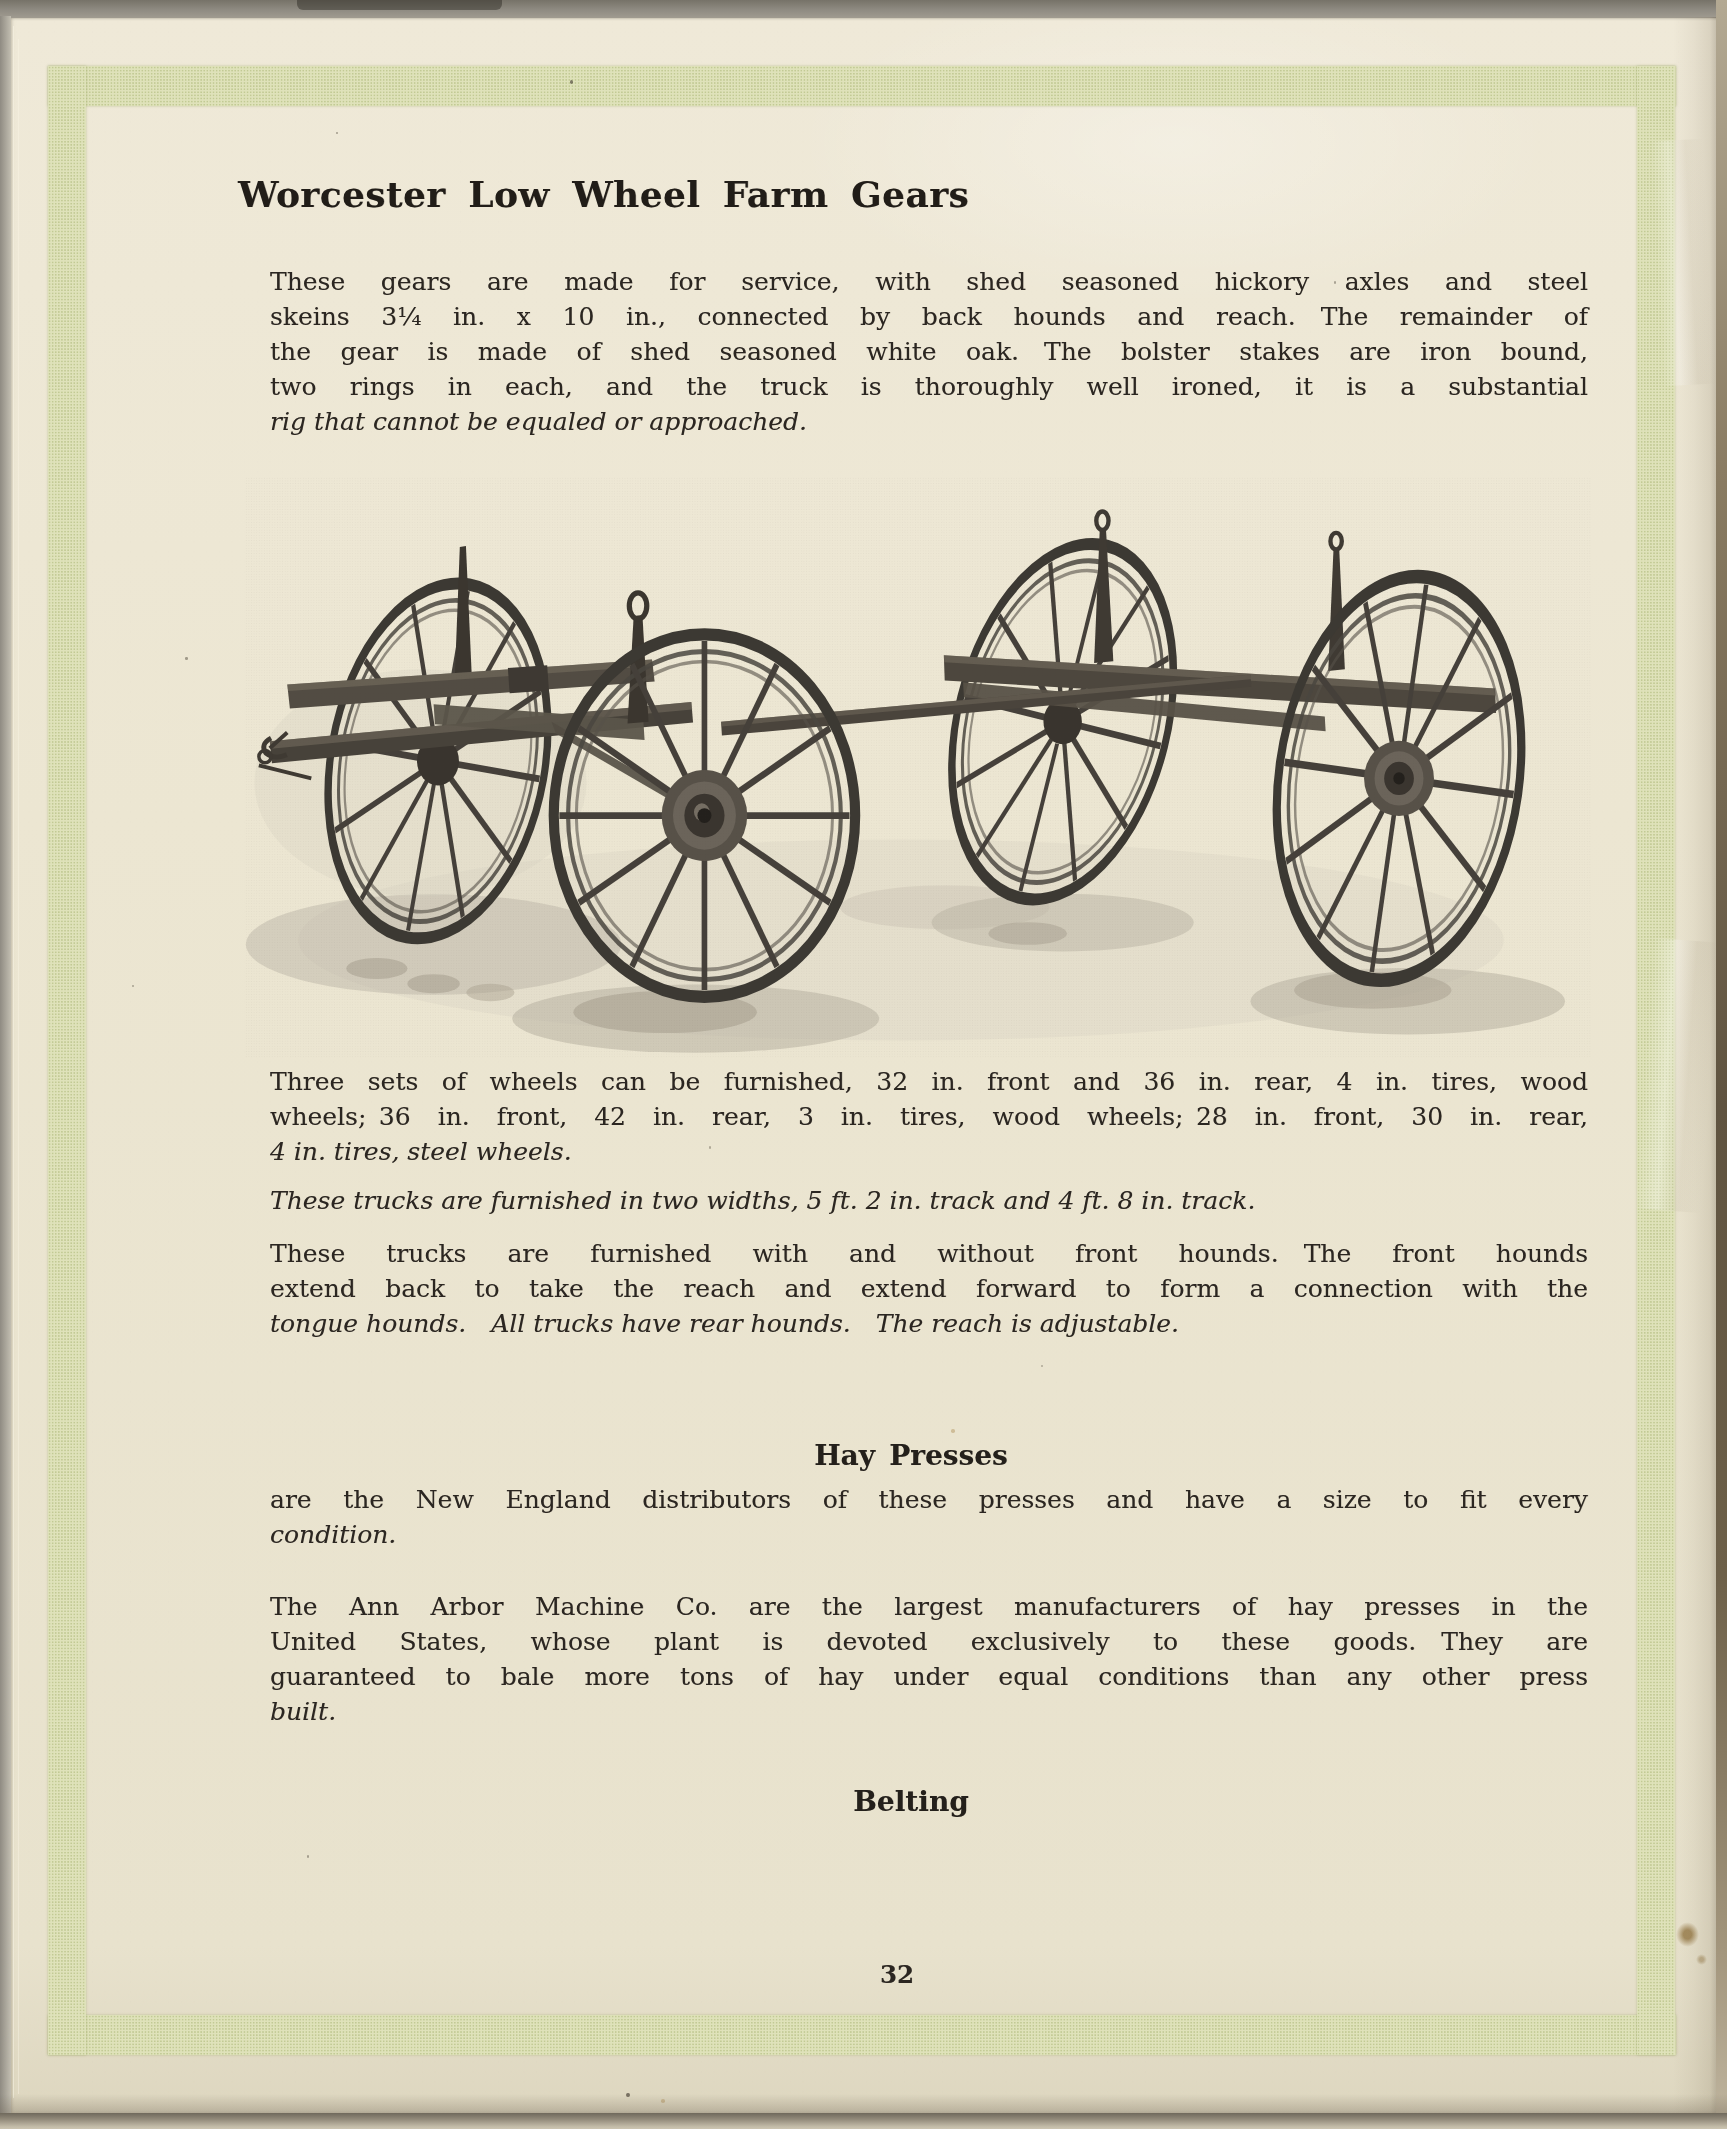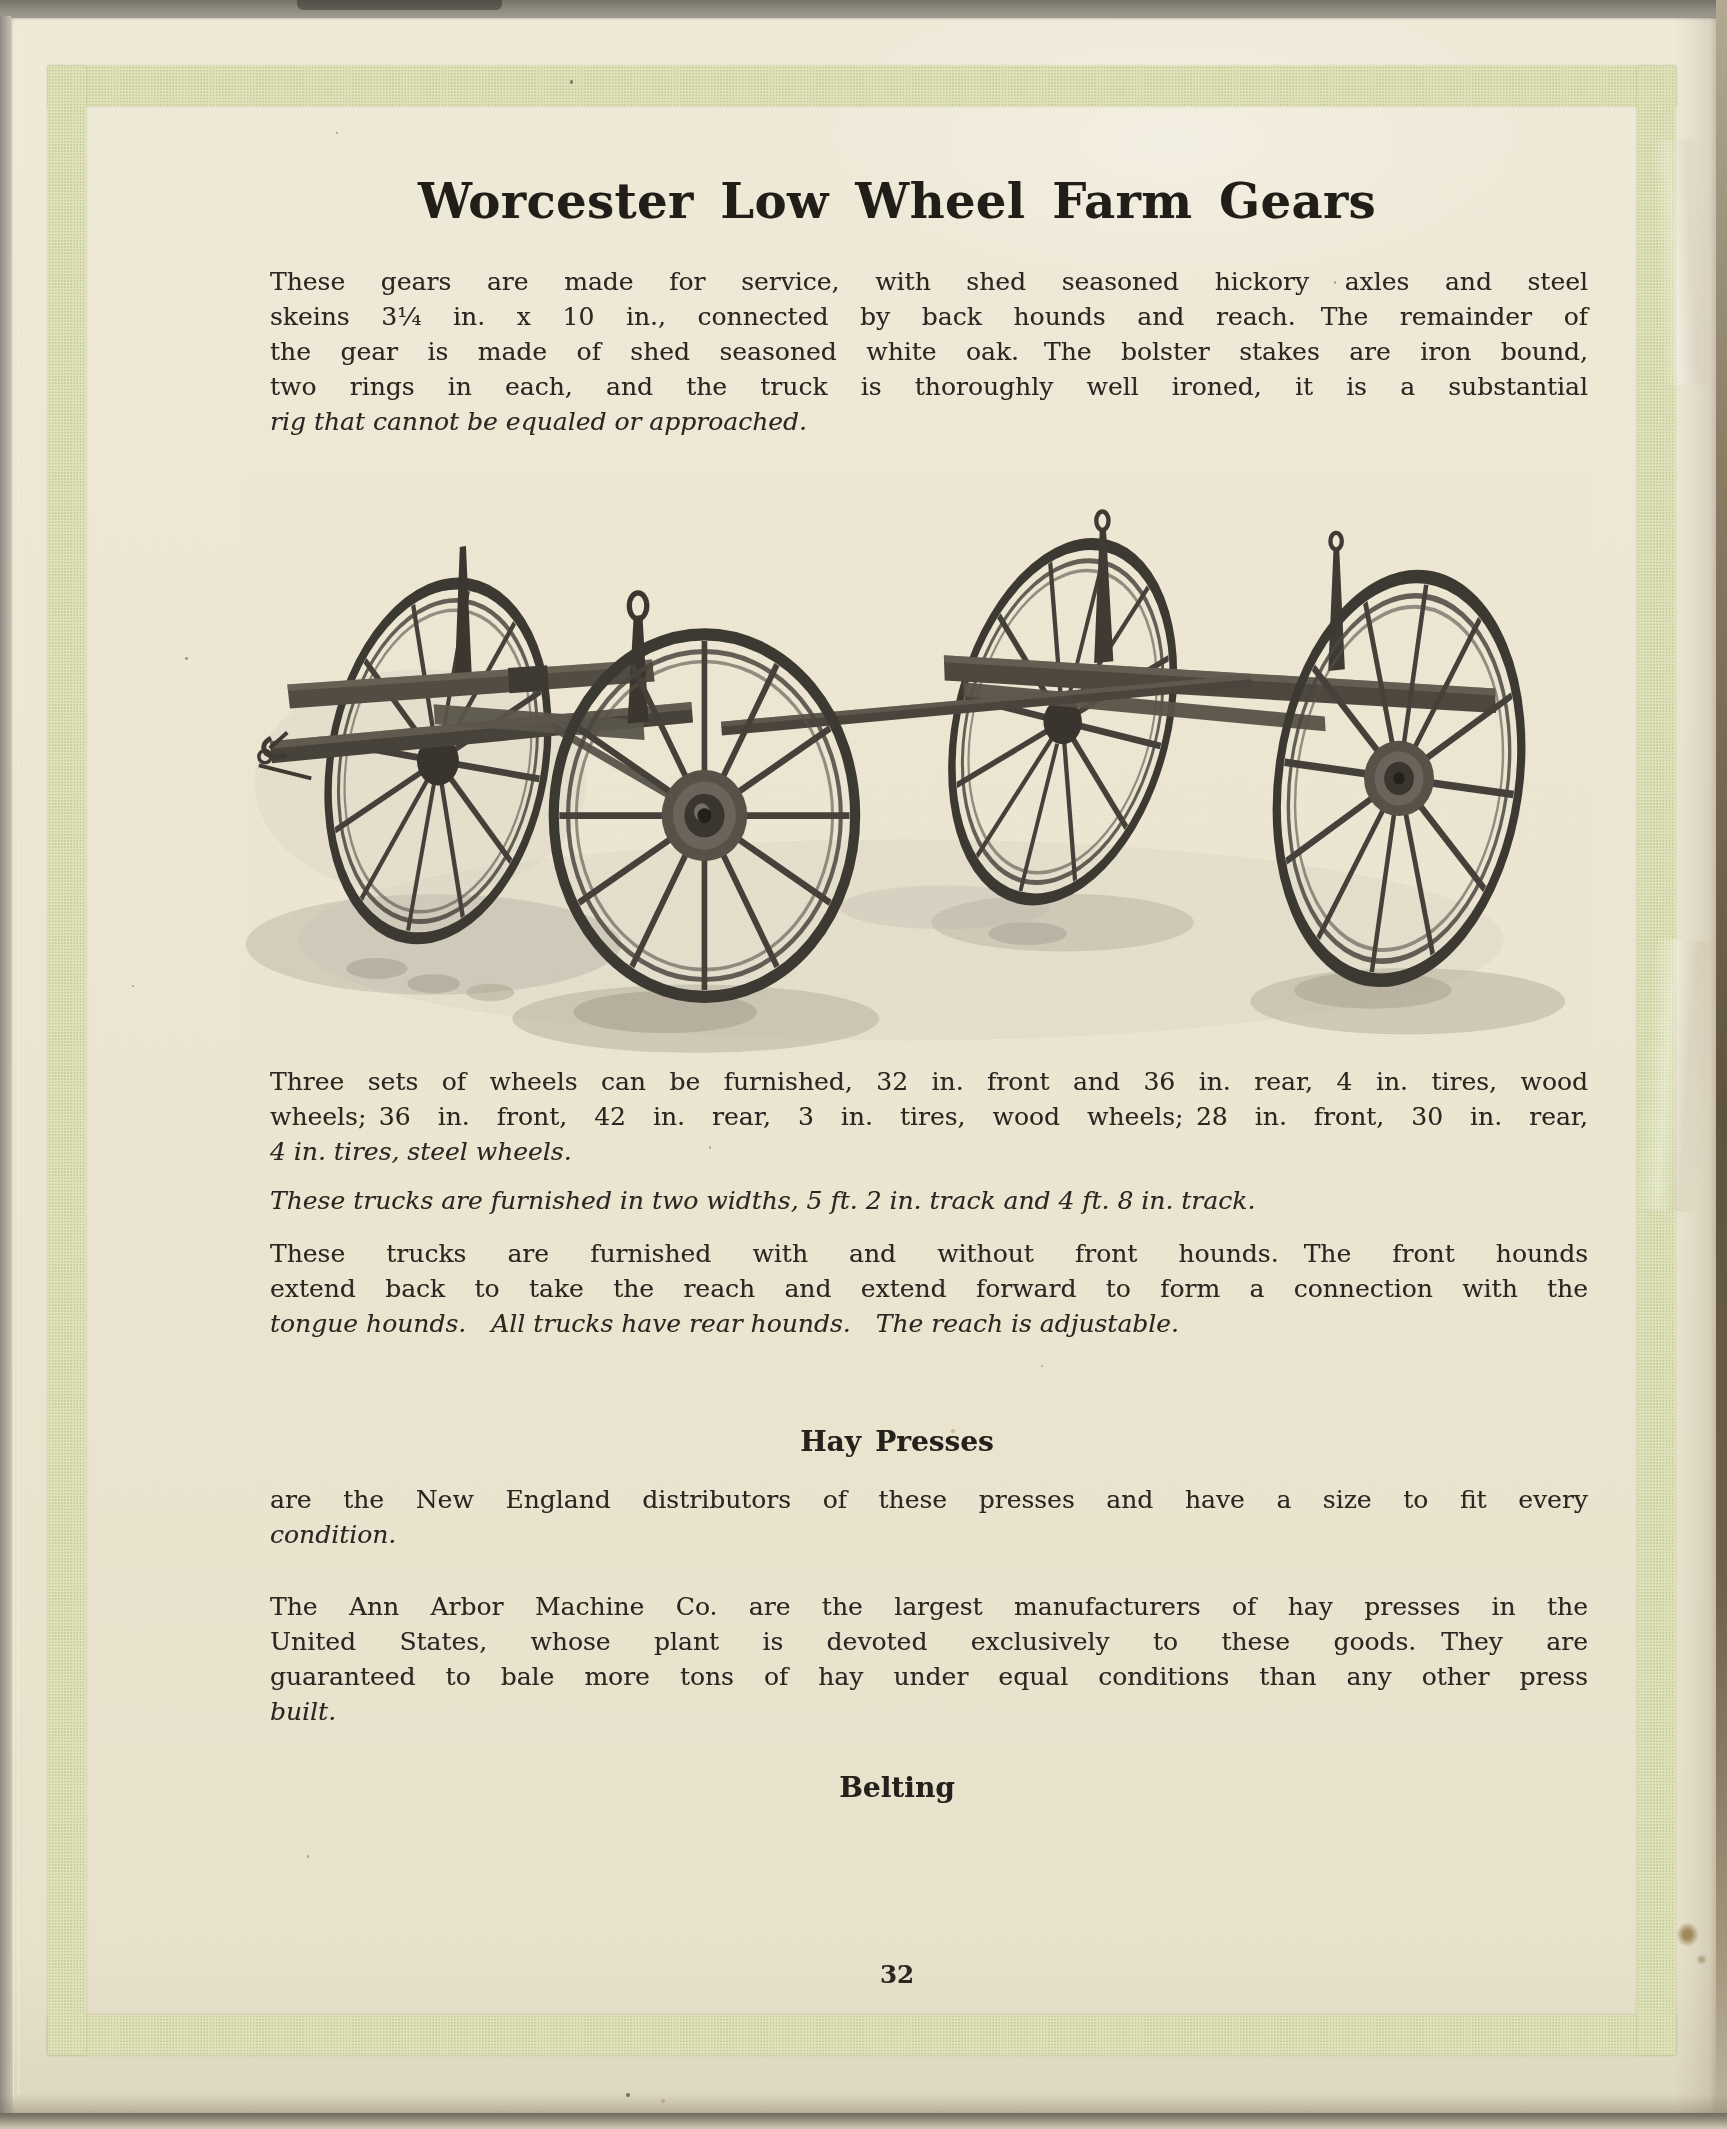--- a/index.html
+++ b/index.html
@@ -34,23 +34,23 @@
   
   .frame-strip{position:absolute;
         background:radial-gradient(rgba(148,163,88,.5) 0.5px, rgba(0,0,0,0) 0.7px), var(--frame_green,#dfe2ba);
         background-size:3.1px 3.1px;box-shadow:0 0 2.2px rgba(150,160,95,.5);}
   .frame-top{left:48px;top:66px;width:1628px;height:40px;}
   .frame-bottom{left:48px;top:2015px;width:1628px;height:40px;}
   .frame-left{left:48px;top:66px;width:38px;height:1989px;}
   .frame-right{left:1637px;top:66px;width:38px;height:1989px;}
   
   .title{position:absolute;left:238px;top:173px;width:1318px;margin:0;
-        font-size:48px;font-weight:bold;letter-spacing:0.4px;word-spacing:9.6px;text-align:center;
+        font-size:36px;font-weight:bold;letter-spacing:0.4px;word-spacing:9.6px;text-align:left;
         color:#211d18;text-shadow:0.4px 0.4px 0.4px rgba(33,29,24,.35);}
-  .h2{position:absolute;left:238px;width:1318px;margin:0;text-align:center;
+  .h2{position:absolute;left:238px;width:1318px;margin:14px;text-align:center;
         font-size:28px;font-weight:bold;word-spacing:4.4px;color:#24201b;
         text-shadow:0.3px 0.4px 0.3px rgba(33,29,24,.3);}
   .h2-hay{top:1425px;}
   .h2-belting{top:1771px;}
   .para{position:absolute;left:238px;width:1318px;font-size:25px;line-height:35px;
         color:var(--ink,#2b2621);text-shadow:0.3px 0.4px 0.3px rgba(43,38,33,.3);margin-left:32px;}
   .jline{text-align:justify;text-align-last:justify;}
   .jline.last{text-align-last:auto;font-style:italic;}
   .p-intro{top:264px;}
   .p-wheels{top:1064px;}

